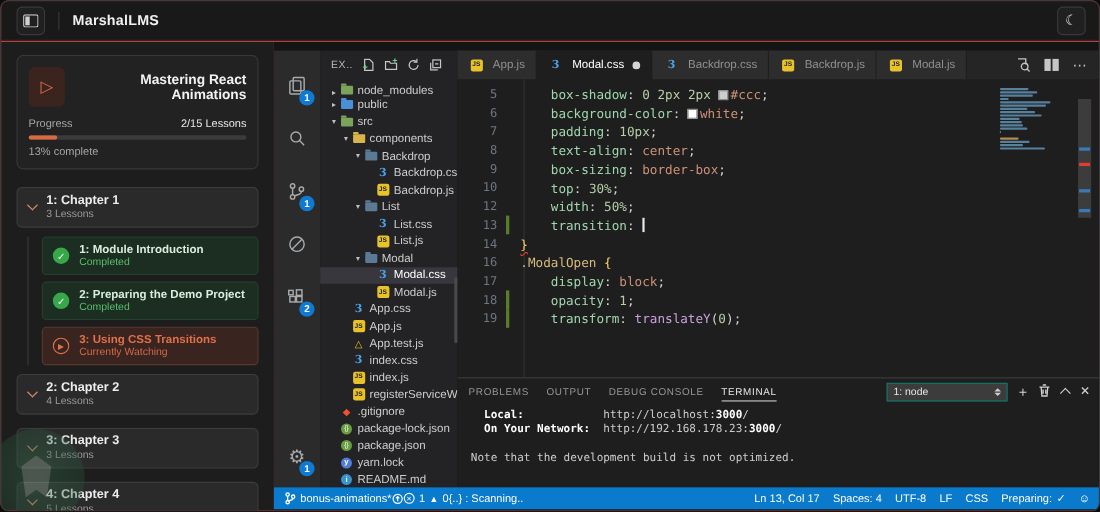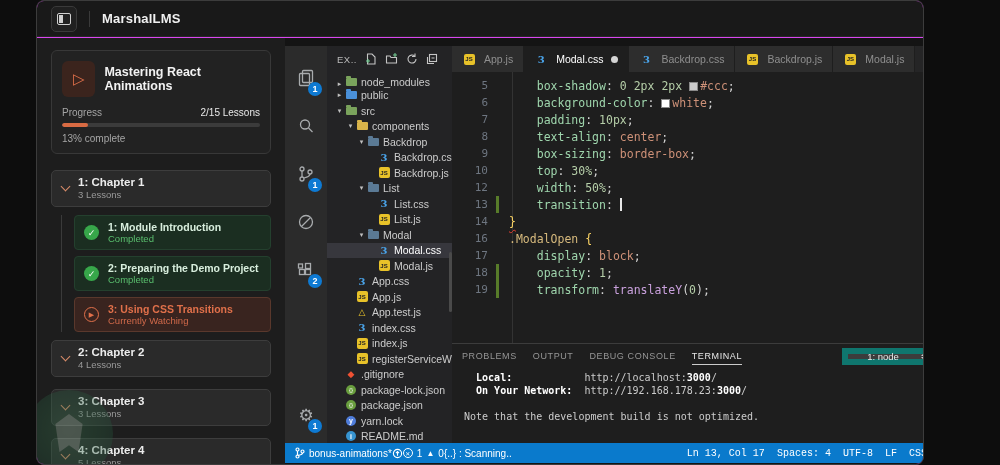--- a/index.html
+++ b/index.html
@@ -1,36 +1,36 @@
 <!DOCTYPE html>
 <html><head>
 <meta charset="utf-8">
 <style>
   * { margin:0; padding:0; box-sizing:border-box; }
   html,body { background:#0d0d0d; }
   body { font-family:"Liberation Sans", sans-serif; }
-  #app { position:relative; width:888px; height:465px; background:#d946ef; border:1px solid #3c3c3c;
-         border-radius:8px; overflow:hidden;margin-left:36px; }
+  #app { position:relative; width:1000px; height:465px; background:#ef4444; border:1px solid #3c3c3c;
+         border-radius:8px; overflow:hidden; }
 
   
   #topbar { position:absolute; left:0; top:0; width:1000px; height:36px; background:#191919;
             border-bottom:1px solid #262626; display:flex; align-items:center; padding:0 14px; }
   .tb-btn { width:26px; height:26px; border:1px solid #3a3a3a; border-radius:5px; display:flex;
             align-items:center; justify-content:center; color:#cfcfcf; cursor:pointer; background:#202020; }
   #tb-sep { width:1px; height:16px; background:#3a3a3a; margin:0 12px; }
   #tb-title { color:#f0f0f0; font-size:13px; font-weight:bold; letter-spacing:.2px; }
   #tb-right { margin-left:auto; }
 
   
   #lms { position:absolute; left:0; top:37px; width:248px; height:428px; background:#1d1d1d; padding:12px 14px; overflow:hidden; }
   #course-card { border:1px solid #383838; background:#222222; border-radius:6px; padding:10px 10px 9px; }
   #course-head { display:flex; gap:9px; align-items:center; }
   #course-ico { width:36px; height:36px; border-radius:6px; background:#3b241d; display:flex; align-items:center;
                 justify-content:center; color:#e0704a; font-size:15px; }
-  #course-title { color:#f2f2f2; font-size:12.5px; font-weight:bold; }
+  #course-title { color:#f2f2f2; font-size:12.5px; font-weight:bold;text-align:right; }
   #course-cat { color:#9a9a9a; font-size:10.5px; margin-top:2px; }
   #prog-row { display:flex; justify-content:space-between; margin-top:10px; }
   #prog-label { color:#a5a5a5; font-size:10px; }
   #prog-count { color:#e8e8e8; font-size:10px; }
   #prog-track { margin-top:5px; height:4px; background:#3b3b3b; border-radius:2px; overflow:hidden; }
   #prog-fill { height:100%; background:#d96b43; border-radius:2px; }
   #prog-pct { color:#a5a5a5; font-size:10px; margin-top:6px; }
 
   #chapter-list { margin-top:16px; display:flex; flex-direction:column; }
   .chapter { border:1px solid #3d3d3d; background:#2a2a2a; border-radius:5px; padding:5px 10px 6px;
@@ -137,21 +137,21 @@
   #ruler-slider { position:absolute; left:1px; top:18px; width:12px; height:108px; background:rgba(140,140,140,.28); }
   .rmark { position:absolute; left:2px; width:10px; height:3px; }
 
   
   #panel { height:100px; border-top:1px solid #3c3c3c; display:flex; flex-direction:column; flex:0 0 auto; background:#1e1e1e; }
   #panel-head { height:24px; display:flex; align-items:center; padding:0 10px; gap:16px; flex:0 0 auto; }
   .ptab { font-size:9px; letter-spacing:.6px; color:#969696; cursor:pointer; padding:4px 0 3px; }
   .ptab.active { color:#e7e7e7; border-bottom:1px solid #cccccc; }
   #panel-right { margin-left:auto; display:flex; align-items:center; gap:10px; }
   #shell-select { width:110px; height:17px; background:#3c3c3c; color:#e8e8e8; font-size:9.5px; display:flex;
-                  align-items:center; padding:0 19px; cursor:pointer; border:6px solid #0f766e; }
+                  align-items:center; padding:0 5px; cursor:pointer; border:1px solid #0f766e; }
   #shell-select .updn { margin-left:auto; display:flex; flex-direction:column; gap:1px; }
   #shell-select .updn i { display:block; width:0; height:0; border-left:3px solid transparent; border-right:3px solid transparent; }
   #shell-select .updn i.u { border-bottom:3px solid #cfcfcf; }
   #shell-select .updn i.d { border-top:3px solid #cfcfcf; }
   .picon { color:#d0d0d0; font-size:13px; cursor:pointer; line-height:1; }
   .picon svg { stroke:#d0d0d0; fill:none; stroke-width:1.2; }
   .chevup { width:7px; height:7px; border-left:1.6px solid #d0d0d0; border-top:1.6px solid #d0d0d0;
             transform:rotate(45deg); margin-top:3px; cursor:pointer; }
   #terminal-body { flex:1; padding:3px 12px; font-family:"DejaVu Sans Mono", monospace; font-size:10px;
                    line-height:13px; color:#cccccc; overflow:hidden; }
@@ -160,21 +160,21 @@
   .tl .cyan { color:#2eb8d8; }
 
   
   #statusbar { height:20px; background:#0a7acc; display:flex; align-items:center; color:#ffffff; font-size:10px;
                padding:0 10px; flex:0 0 auto; }
   .sb-item { display:flex; align-items:center; gap:4px; cursor:pointer; white-space:nowrap; }
   .sb-item svg { stroke:#ffffff; fill:none; stroke-width:1.2; }
   .errcirc { width:10px; height:10px; border:1px solid #fff; border-radius:50%; font-size:6px; display:flex;
              align-items:center; justify-content:center; }
   .warntri { font-size:8px; }
-  #sb-right { margin-left:auto; display:flex; gap:12px; align-items:center;font-family:Liberation Mono, monospace; }
+  #sb-right { margin-left:auto; display:flex; gap:12px; align-items:center; }
 </style>
 </head>
 <body>
 
 <div id="app">
 
   <div id="topbar">
     <div class="tb-btn">
       <svg width="14" height="12" viewBox="0 0 14 12">
         <rect x="0.5" y="0.5" width="13" height="11" rx="1.5" stroke="#cfcfcf" fill="none"></rect>

